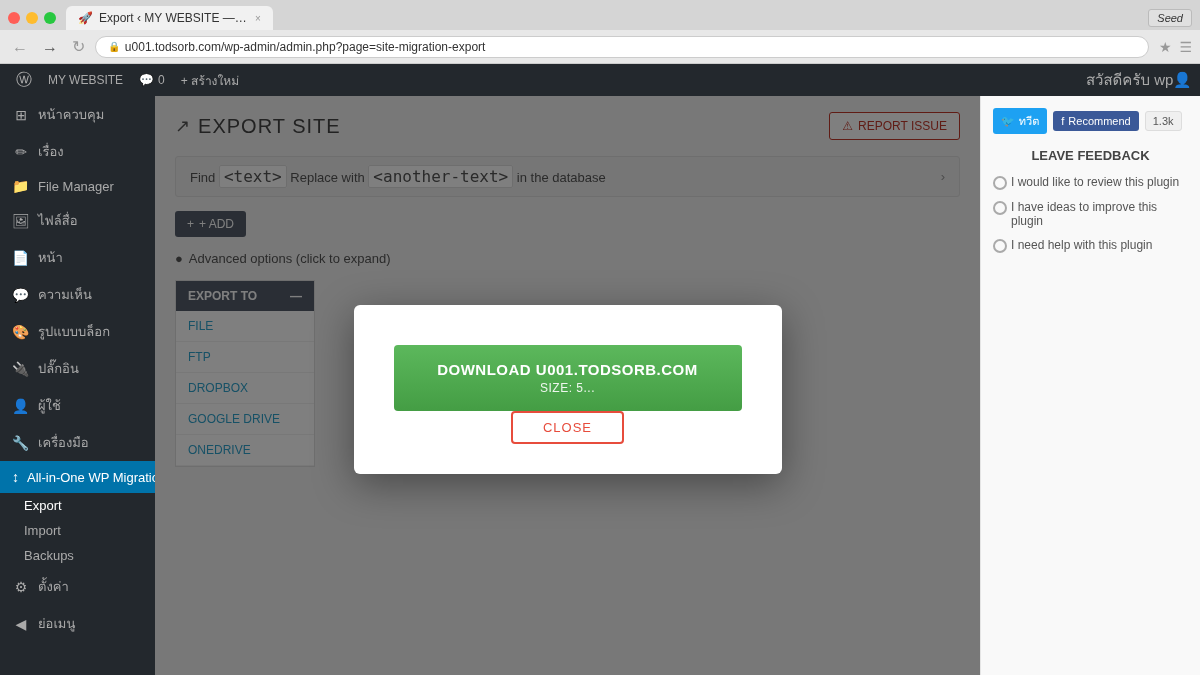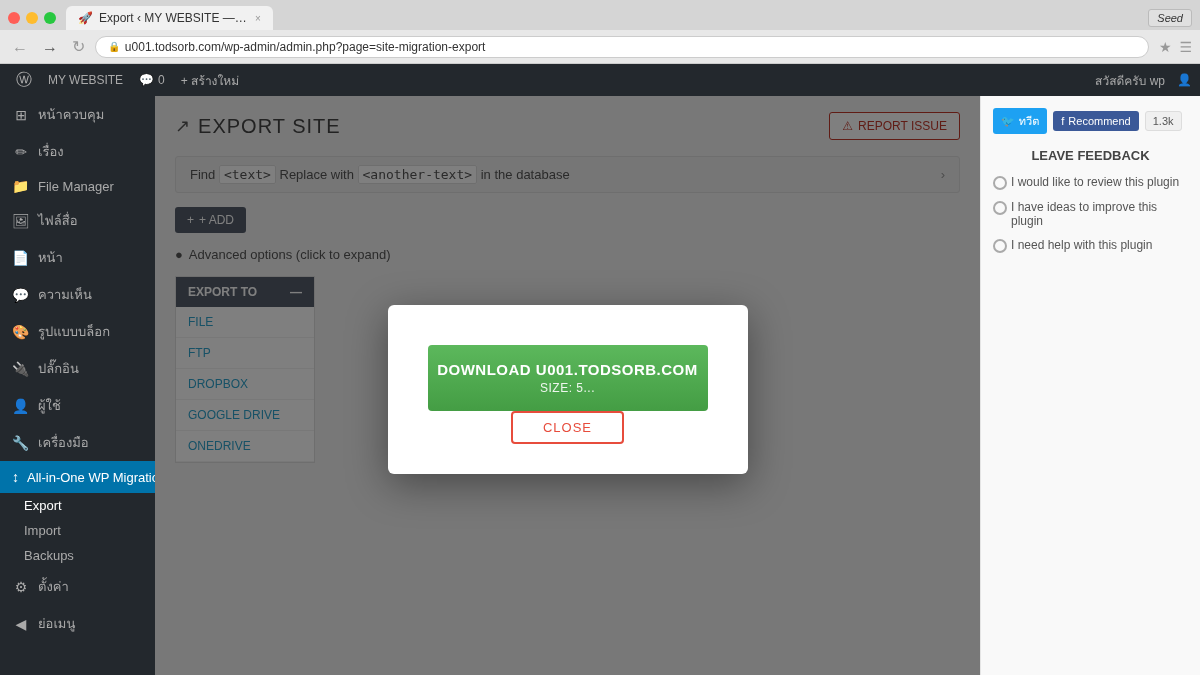--- a/index.html
+++ b/index.html
@@ -75,21 +75,21 @@
       align-items: center;
       gap: 4px;
       padding: 0 8px;
       height: 32px;
       color: #aaa;
       font-size: 12px;
       cursor: pointer;
       white-space: nowrap;
     }
     .wp-bar-item .wp-icon { font-size: 16px; }
-    .wp-bar-greeting { margin-left: auto; color: #aaa; font-size: 12px; display: flex; align-items: center; gap: 12px; }
+    .wp-bar-greeting { margin-left: auto; color: #aaa; font-size: 15px; display: flex; align-items: center; gap: 0; }
 
     
     .wp-layout {
       display: flex;
       height: calc(675px - 32px - 56px);
     }
 
     
     .wp-sidebar {
       width: 155px;
@@ -155,21 +155,21 @@
       border-radius: 3px;
       padding: 10px 14px;
       margin-bottom: 14px;
       display: flex;
       align-items: center;
       justify-content: space-between;
       font-size: 13px;
       color: #555;
     }
     .find-replace-bar .chevron { color: #999; }
-    .find-text { font-family: monospace; background: #fff; border: 1px solid #ddd; padding: 1px 4px; border-radius: 2px; font-size: 13px; text-align: center; }
+    .find-text { font-family: monospace; background: #fff; border: 1px solid #ddd; padding: 1px 4px; border-radius: 2px; font-size: 16px; text-align: center; }
     .add-btn {
       background: #555d6b;
       color: white;
       border: none;
       padding: 6px 12px;
       border-radius: 3px;
       font-size: 12px;
       cursor: pointer;
       display: flex;
       align-items: center;
@@ -239,21 +239,21 @@
       background: rgba(0,0,0,0.5);
       display: flex;
       align-items: center;
       justify-content: center;
       z-index: 100;
     }
     .modal-box {
       background: white;
       border-radius: 6px;
       padding: 40px 40px 30px;
-      width: 360px;
+      width: 428px;
       display: flex;
       flex-direction: column;
       align-items: center;
       box-shadow: 0 10px 40px rgba(0,0,0,0.4);
     }
     .download-btn {
       background: #4caf50;
       background: linear-gradient(to bottom, #5cb85c, #449d44);
       color: white;
       border: none;

